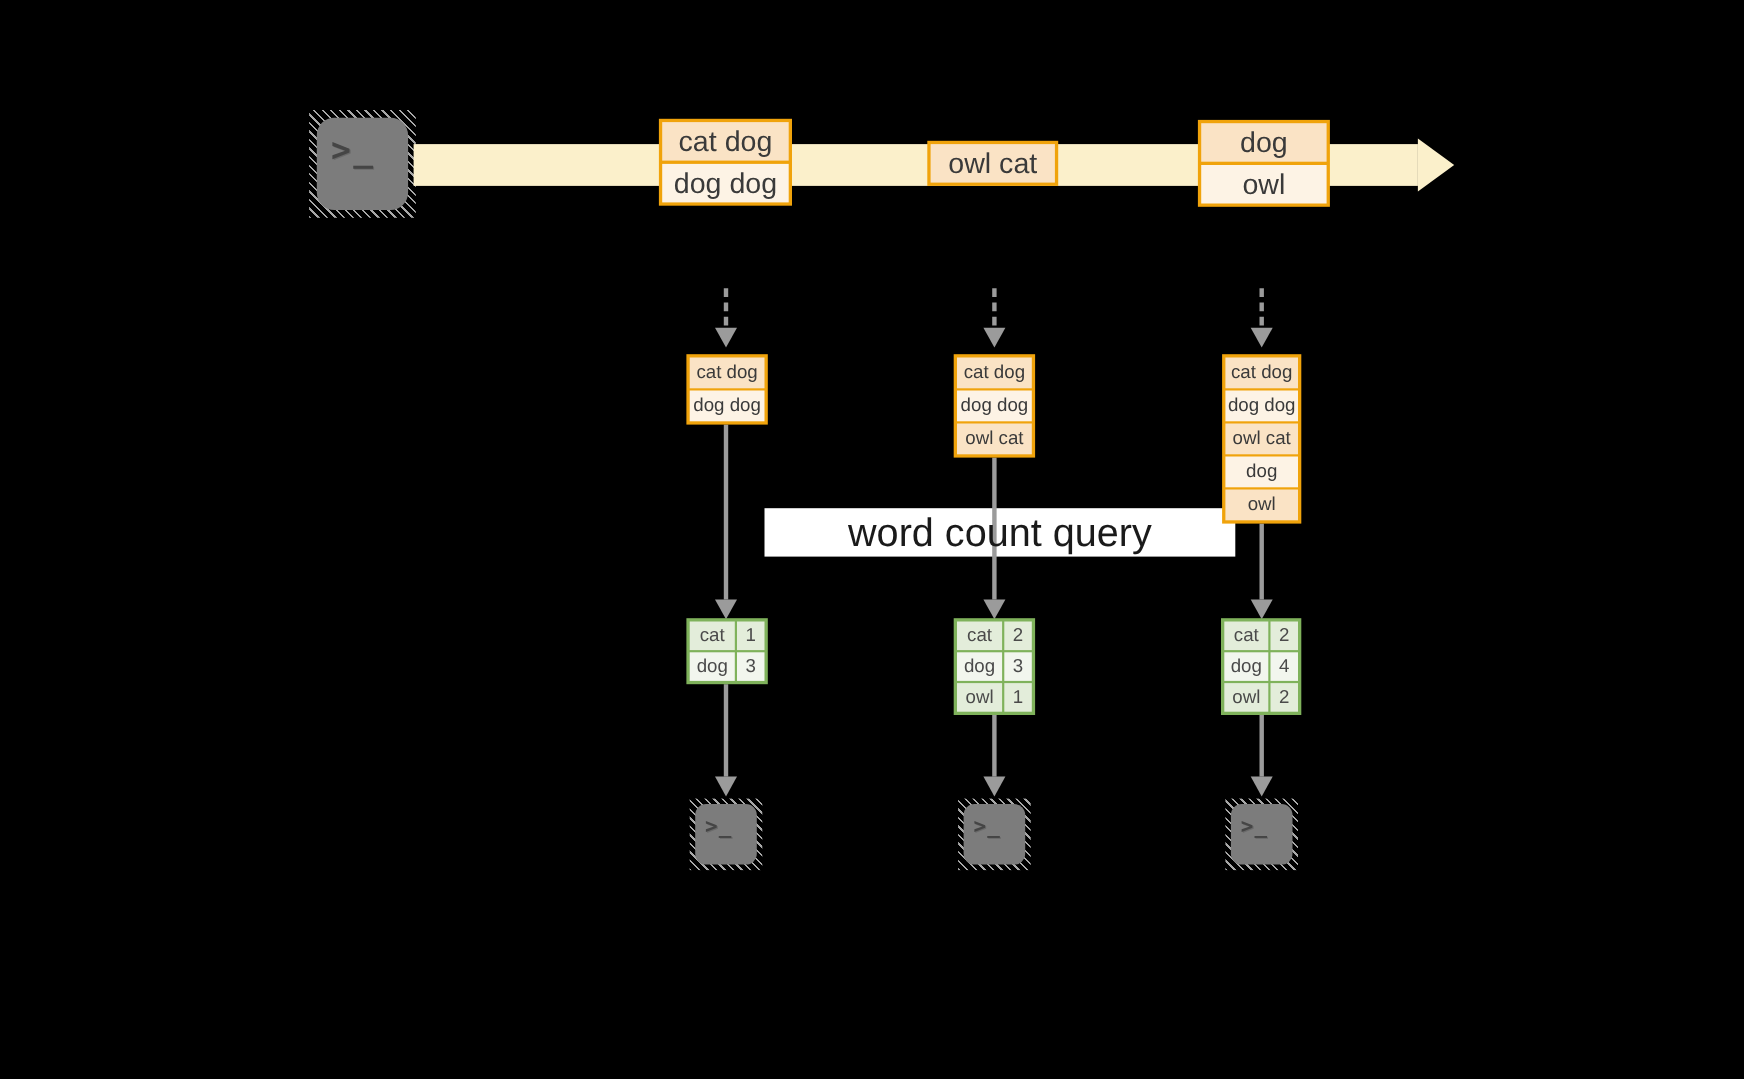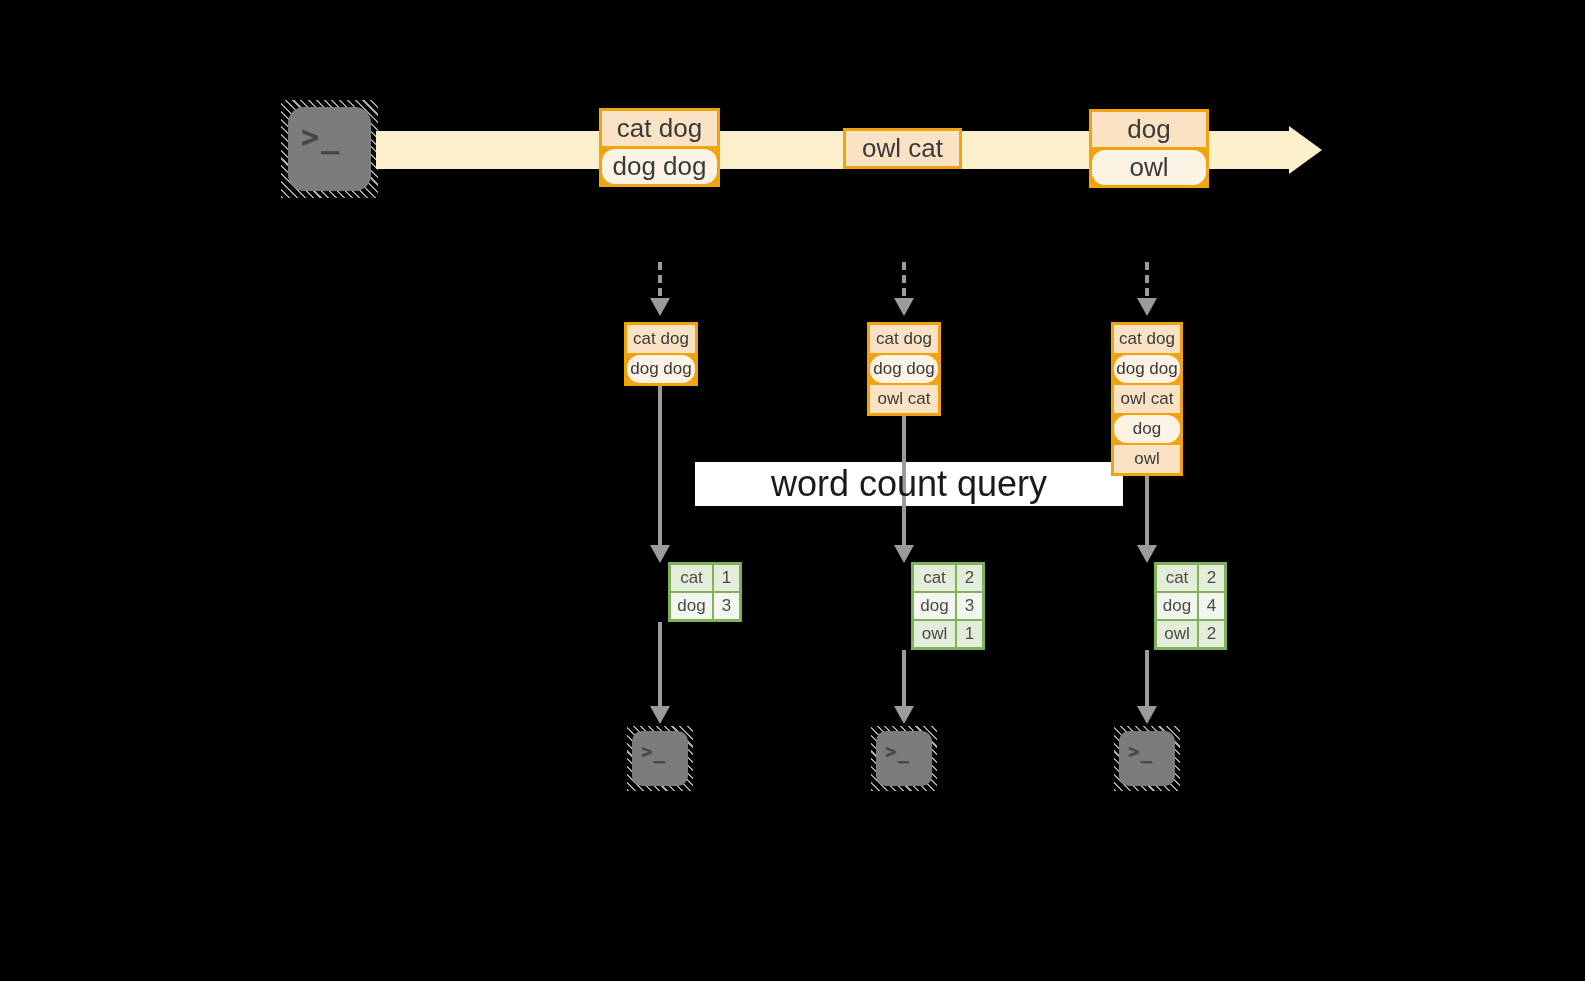--- a/index.html
+++ b/index.html
@@ -23,24 +23,24 @@
   .bandhead{position:absolute;width:0;height:0;
             border-top:24px solid transparent;border-bottom:24px solid transparent;
             border-left:33px solid #FBF0CB;}
 
   
   .obox{position:absolute;background:#F0A30B;padding:3px;display:flex;flex-direction:column;gap:3px;box-sizing:border-box;}
   .obox .ocell{height:35px;line-height:35px;text-align:center;font-size:26px;color:#3a3a3a;}
   .stack{position:absolute;background:#F0A30B;padding:3px;display:flex;flex-direction:column;gap:2px;box-sizing:border-box;z-index:3;}
   .stack .scell{height:28px;line-height:28px;text-align:center;font-size:17px;color:#3a3a3a;}
   .peach{background:#FAE3C5;}
-  .cream{background:#FDF3E5;border-radius:13px;}
+  .cream{background:#FDF3E5;}
 
   
-  .gtable{position:absolute;background:#7FB25B;padding:3px;display:grid;grid-template-columns:1fr 25px;gap:2px;box-sizing:border-box;z-index:3;margin-left:44px;}
+  .gtable{position:absolute;background:#7FB25B;padding:3px;display:grid;grid-template-columns:1fr 25px;gap:2px;box-sizing:border-box;z-index:3;}
   .gtable .gcell{height:26px;line-height:26px;text-align:center;font-size:17px;color:#4a4a4a;}
   .grow-a{background:#E3EDDA;}
   .grow-b{background:#F2F6EE;}
 
   
   .vline{position:absolute;width:4px;background:#9B9B9B;z-index:2;}
   .vdash{position:absolute;width:0;border-left:4px dashed #9B9B9B;z-index:2;}
   .ahead{position:absolute;width:0;height:0;z-index:2;
          border-left:10px solid transparent;border-right:10px solid transparent;
          border-top:18px solid #9B9B9B;}

